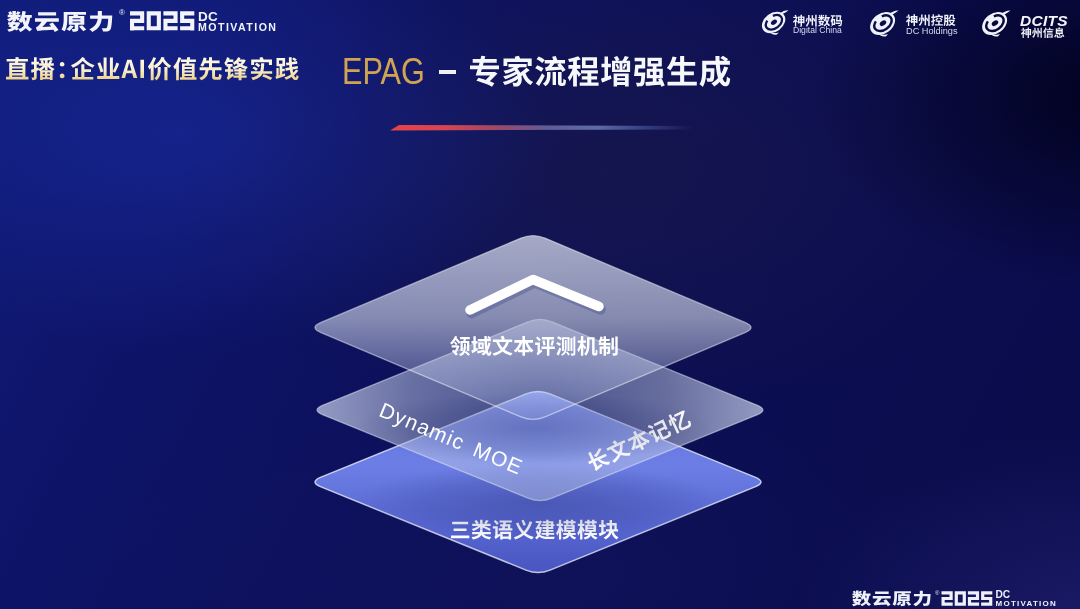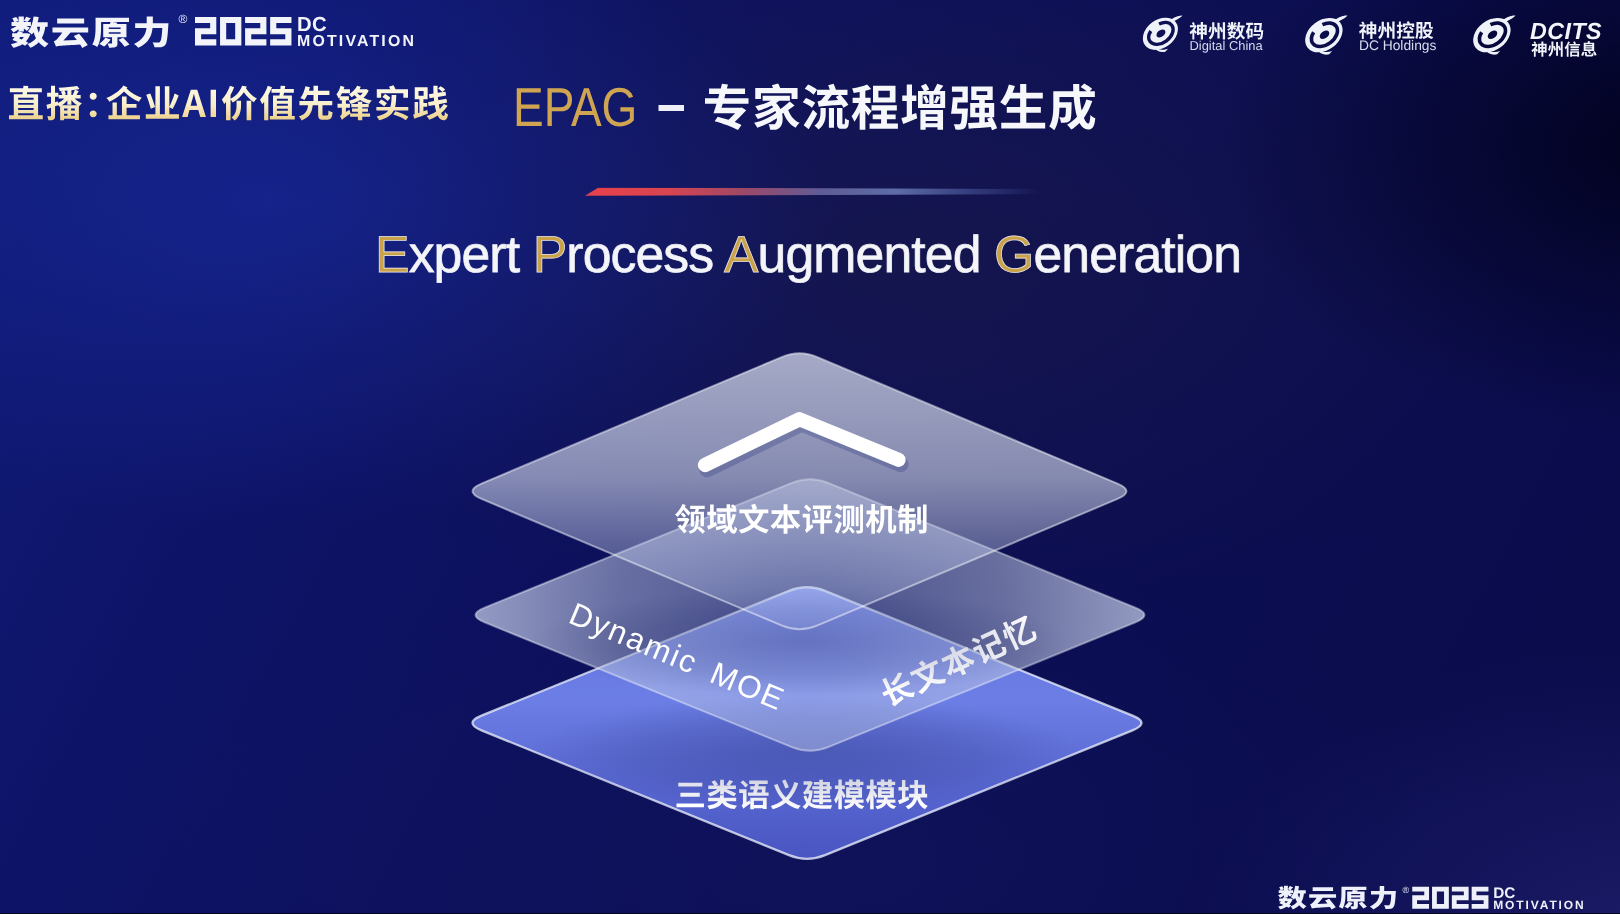--- a/index.html
+++ b/index.html
@@ -45,22 +45,20 @@
 <div class="t" style="left:342px;top:51px;width:86px;font-size:36.5px;color:#cfa552;transform:scaleX(0.84);transform-origin:0 0;">EPAG</div>
 <div style="left:439px;top:70px;width:17px;height:4px;background:#eef0f6;"></div>
 <svg style="left:460px;top:50px;" width="290px" height="46" viewBox="0 0 290 46">
 <g transform="translate(8.4,33.6) ">
         <path d="M12.9 -27.8 12.1 -24.6H4.3V-20.9H11.1L10.4 -18.1H1.6V-14.4H9.3C8.6 -12.1 7.9 -9.9 7.3 -8.1L10.4 -8.1H11.4H21.7C20.3 -6.7 18.8 -5.1 17.3 -3.7C14.8 -4.5 12.2 -5.3 10.1 -5.8L8.0 -2.8C13.2 -1.5 20.2 1.2 23.6 3.1L25.9 -0.3C24.7 -0.9 23.1 -1.6 21.4 -2.3C24.1 -4.9 26.9 -7.8 29.1 -10.1L26.1 -11.9L25.5 -11.7H12.6L13.4 -14.4H30.6V-18.1H14.5L15.2 -20.9H28.3V-24.6H16.2L16.9 -27.3Z M46.2 -26.8C46.4 -26.3 46.7 -25.6 46.9 -25.0H35.1V-17.6H38.9V-21.5H59.3V-17.6H63.3V-25.0H51.7C51.4 -26.0 50.8 -27.1 50.3 -27.9ZM58.1 -15.9C56.5 -14.3 54.1 -12.4 51.9 -10.9C51.2 -12.3 50.3 -13.7 49.0 -14.9C49.7 -15.4 50.4 -15.9 51.0 -16.4H58.2V-19.7H40.0V-16.4H45.6C42.6 -14.8 38.8 -13.6 35.1 -12.8C35.7 -12.1 36.7 -10.5 37.1 -9.8C40.1 -10.6 43.3 -11.7 46.1 -13.2C46.5 -12.8 46.7 -12.5 47.0 -12.1C44.2 -10.2 38.9 -8.2 34.8 -7.3C35.5 -6.5 36.3 -5.2 36.8 -4.3C40.5 -5.5 45.3 -7.6 48.5 -9.6C48.7 -9.2 48.9 -8.8 49.0 -8.4C45.8 -5.7 39.5 -2.9 34.4 -1.7C35.1 -0.8 36.0 0.6 36.4 1.5C40.7 0.2 45.8 -2.2 49.6 -4.7C49.6 -3.2 49.2 -2.0 48.6 -1.5C48.2 -0.8 47.6 -0.7 46.9 -0.7C46.1 -0.7 45.1 -0.7 43.9 -0.8C44.6 0.2 44.9 1.8 45.0 2.9C45.9 2.9 46.9 2.9 47.6 2.9C49.3 2.9 50.4 2.5 51.5 1.4C53.2 -0.1 53.9 -3.8 53.0 -7.7L54.0 -8.3C55.6 -3.9 58.2 -0.4 62.1 1.5C62.7 0.5 63.8 -1.0 64.7 -1.7C61.0 -3.2 58.4 -6.5 57.1 -10.3C58.5 -11.2 60.0 -12.3 61.3 -13.3Z M84.2 -11.6V1.5H87.6V-11.6ZM78.6 -11.6V-8.6C78.6 -5.8 78.2 -2.4 74.5 0.2C75.4 0.7 76.7 2.0 77.2 2.7C81.6 -0.4 82.1 -4.9 82.1 -8.5V-11.6ZM89.6 -11.6V-1.9C89.6 0.3 89.8 1.0 90.4 1.5C90.9 2.1 91.8 2.3 92.6 2.3C93.0 2.3 93.8 2.3 94.3 2.3C94.9 2.3 95.6 2.2 96.1 1.9C96.6 1.6 96.9 1.1 97.1 0.4C97.4 -0.2 97.5 -1.9 97.6 -3.4C96.7 -3.7 95.5 -4.3 94.9 -4.8C94.9 -3.4 94.9 -2.2 94.8 -1.7C94.7 -1.2 94.7 -1.0 94.6 -0.8C94.5 -0.8 94.3 -0.7 94.1 -0.7C94.0 -0.7 93.8 -0.7 93.6 -0.7C93.5 -0.7 93.3 -0.8 93.3 -0.9C93.2 -1.0 93.2 -1.3 93.2 -1.8V-11.6ZM68.1 -24.4C70.2 -23.4 72.8 -21.7 74.0 -20.5L76.3 -23.7C75.0 -24.9 72.3 -26.4 70.3 -27.2ZM66.8 -15.4C68.9 -14.5 71.6 -13.0 72.9 -11.8L75.1 -15.1C73.7 -16.2 70.9 -17.6 68.9 -18.3ZM67.4 -0.1 70.7 2.5C72.7 -0.7 74.7 -4.4 76.4 -7.8L73.6 -10.4C71.6 -6.6 69.1 -2.5 67.4 -0.1ZM83.7 -26.8C84.1 -25.9 84.5 -24.7 84.8 -23.7H76.3V-20.2H81.9C80.8 -18.9 79.7 -17.5 79.2 -17.0C78.5 -16.4 77.3 -16.1 76.6 -16.0C76.8 -15.1 77.4 -13.3 77.5 -12.3C78.7 -12.8 80.5 -13.0 92.7 -13.8C93.3 -13.1 93.7 -12.3 94.0 -11.7L97.2 -13.7C96.1 -15.5 93.9 -18.2 92.1 -20.2H96.6V-23.7H88.9C88.5 -24.9 87.9 -26.5 87.3 -27.7ZM88.8 -18.9 90.4 -16.9 83.3 -16.5C84.3 -17.7 85.3 -19.0 86.2 -20.2H91.0Z M117.2 -23.1H124.8V-18.6H117.2ZM113.6 -26.4V-15.3H128.6V-26.4ZM113.4 -7.3V-4.1H119.0V-1.2H111.3V2.2H130.2V-1.2H122.9V-4.1H128.7V-7.3H122.9V-10.0H129.5V-13.4H112.6V-10.0H119.0V-7.3ZM109.7 -27.3C107.2 -26.2 103.2 -25.2 99.6 -24.6C100.1 -23.8 100.6 -22.5 100.7 -21.6C102.0 -21.8 103.3 -22.0 104.7 -22.2V-18.5H100.0V-14.9H104.2C103.0 -11.7 101.2 -8.2 99.3 -6.1C100.0 -5.1 100.8 -3.5 101.2 -2.4C102.4 -4.0 103.7 -6.3 104.7 -8.8V2.9H108.5V-9.8C109.3 -8.6 110.0 -7.4 110.4 -6.5L112.7 -9.6C112.1 -10.3 109.4 -13.2 108.5 -13.9V-14.9H112.0V-18.5H108.5V-23.1C109.9 -23.4 111.2 -23.8 112.4 -24.3Z M146.9 -19.1C147.8 -17.7 148.6 -15.8 148.8 -14.5L150.9 -15.4C150.7 -16.6 149.8 -18.5 149.0 -19.9ZM132.5 -4.9 133.7 -1.0C136.5 -2.1 139.9 -3.5 143.1 -4.8L142.4 -8.3L139.6 -7.3V-16.3H142.5V-19.9H139.6V-27.2H136.1V-19.9H133.1V-16.3H136.1V-6.0C134.7 -5.6 133.5 -5.2 132.5 -4.9ZM143.6 -22.9V-11.6H161.7V-22.9H157.9L160.5 -26.5L156.4 -27.7C155.8 -26.3 154.8 -24.3 154.0 -22.9H149.0L151.1 -23.9C150.6 -25.0 149.7 -26.6 148.8 -27.7L145.5 -26.3C146.2 -25.3 147.0 -24.0 147.5 -22.9ZM146.7 -20.4H151.1V-14.2H146.7ZM154.0 -20.4H158.4V-14.2H154.0ZM148.7 -3.0H156.6V-1.5H148.7ZM148.7 -5.7V-7.4H156.6V-5.7ZM145.2 -10.2V2.9H148.7V1.3H156.6V2.9H160.3V-10.2ZM156.0 -19.8C155.6 -18.5 154.8 -16.5 154.1 -15.3L155.9 -14.6C156.7 -15.7 157.5 -17.5 158.4 -19.0Z M182.6 -22.7H189.8V-20.2H182.6ZM179.1 -25.9V-17.0H184.4V-14.9H178.4V-5.4H184.4V-2.0L177.0 -1.6L177.4 2.2C181.5 2.0 186.9 1.5 192.2 1.1C192.5 1.9 192.8 2.6 192.9 3.2L196.3 1.9C195.8 -0.1 194.3 -3.1 192.9 -5.4H194.4V-14.9H188.1V-17.0H193.4V-25.9ZM189.6 -4.4 190.7 -2.3 188.1 -2.1V-5.4H192.3ZM181.8 -11.8H184.4V-8.5H181.8ZM188.1 -11.8H190.9V-8.5H188.1ZM166.8 -18.8C166.6 -15.2 166.1 -10.6 165.6 -7.7H172.9C172.7 -3.4 172.3 -1.6 171.8 -1.0C171.5 -0.7 171.2 -0.7 170.7 -0.7C170.1 -0.7 168.8 -0.7 167.4 -0.8C168.0 0.2 168.5 1.7 168.5 2.8C170.1 2.9 171.6 2.8 172.5 2.7C173.6 2.6 174.3 2.3 175.1 1.4C176.0 0.3 176.5 -2.6 176.8 -9.7C176.9 -10.2 176.9 -11.2 176.9 -11.2H169.6L170.0 -15.2H176.8V-25.9H166.2V-22.4H173.2V-18.8Z M204.2 -27.2C203.0 -22.7 200.9 -18.3 198.4 -15.5C199.3 -15.0 201.1 -13.8 201.9 -13.2C203.0 -14.5 204.0 -16.1 204.9 -17.9H211.7V-12.2H202.8V-8.4H211.7V-1.8H199.1V2.0H228.4V-1.8H215.8V-8.4H225.5V-12.2H215.8V-17.9H226.8V-21.7H215.8V-27.6H211.7V-21.7H206.6C207.2 -23.2 207.8 -24.7 208.2 -26.3Z M247.0 -27.6C247.0 -26.0 247.1 -24.3 247.1 -22.8H233.8V-13.2C233.8 -9.0 233.6 -3.2 231.1 0.7C232.0 1.1 233.7 2.5 234.4 3.3C237.1 -0.7 237.8 -7.1 237.9 -11.8H242.2C242.1 -7.7 242.0 -6.1 241.6 -5.7C241.4 -5.4 241.1 -5.3 240.6 -5.3C240.1 -5.3 239.0 -5.3 237.8 -5.4C238.4 -4.5 238.8 -2.9 238.9 -1.8C240.4 -1.8 241.8 -1.8 242.7 -1.9C243.6 -2.1 244.3 -2.4 245.0 -3.2C245.7 -4.2 245.9 -7.1 246.0 -13.9C246.0 -14.4 246.0 -15.4 246.0 -15.4H237.9V-18.9H247.4C247.8 -14.0 248.5 -9.4 249.6 -5.7C247.8 -3.6 245.5 -1.8 243.0 -0.4C243.8 0.3 245.2 2.0 245.8 2.8C247.8 1.6 249.6 0.1 251.3 -1.6C252.7 1.0 254.6 2.7 256.9 2.7C259.9 2.7 261.2 1.2 261.8 -4.8C260.8 -5.2 259.4 -6.1 258.5 -7.0C258.3 -2.9 257.9 -1.3 257.2 -1.3C256.1 -1.3 255.1 -2.7 254.2 -5.0C256.5 -8.2 258.4 -12.0 259.8 -16.2L255.8 -17.2C255.1 -14.6 254.0 -12.1 252.7 -9.9C252.1 -12.6 251.7 -15.6 251.4 -18.9H261.5V-22.8H258.1L259.7 -24.4C258.5 -25.5 256.1 -27.0 254.4 -27.9L252.0 -25.6C253.3 -24.8 255.0 -23.7 256.1 -22.8H251.2C251.1 -24.3 251.1 -25.9 251.1 -27.6Z" fill="#f6f7fb"></path>
       </g>
     </svg>
 <div style="left:390px;top:125px;width:304px;height:5.5px;
 background:linear-gradient(90deg,#e8414b 0%,#d84550 18%,#a04766 34%,#5f5c96 52%,#5e6ca8 68%,rgba(86,102,172,0.5) 84%,rgba(86,102,172,0) 100%);
 clip-path:polygon(9px 0%, 100% 18%, 100% 82%, 0% 100%);"></div>
-<div class="t" id="expert" style="left:250px;top:151px;font-size:34.5px;color:#f4f5f9;letter-spacing:-0.6px;-webkit-text-stroke:0.5px rgba(244,245,249,0.9);">
-<b1 style="position:static;color:#c9a24a;">E</b1>xpert <b1 style="position:static;color:#c9a24a;">P</b1>rocess <b1 style="position:static;color:#c9a24a;">A</b1>ugmented <b1 style="position:static;color:#c9a24a;">G</b1>eneration</div>
 <svg style="left:280px;top:213px;" width="530" height="396" viewBox="280 213 530 396">
       <defs>
 <linearGradient id="gTop" x1="0" y1="0" x2="0" y2="1">
 <stop offset="0" stop-color="rgba(202,207,228,0.80)"></stop>
           <stop offset="0.45" stop-color="rgba(206,212,233,0.62)"></stop>
           <stop offset="1" stop-color="rgba(190,205,245,0.16)"></stop>
         </linearGradient>
 <radialGradient id="gMid" gradientUnits="userSpaceOnUse" cx="540" cy="410" r="236">
 <stop offset="0" stop-color="rgba(185,200,240,0.34)"></stop>
           <stop offset="0.55" stop-color="rgba(188,198,228,0.52)"></stop>

